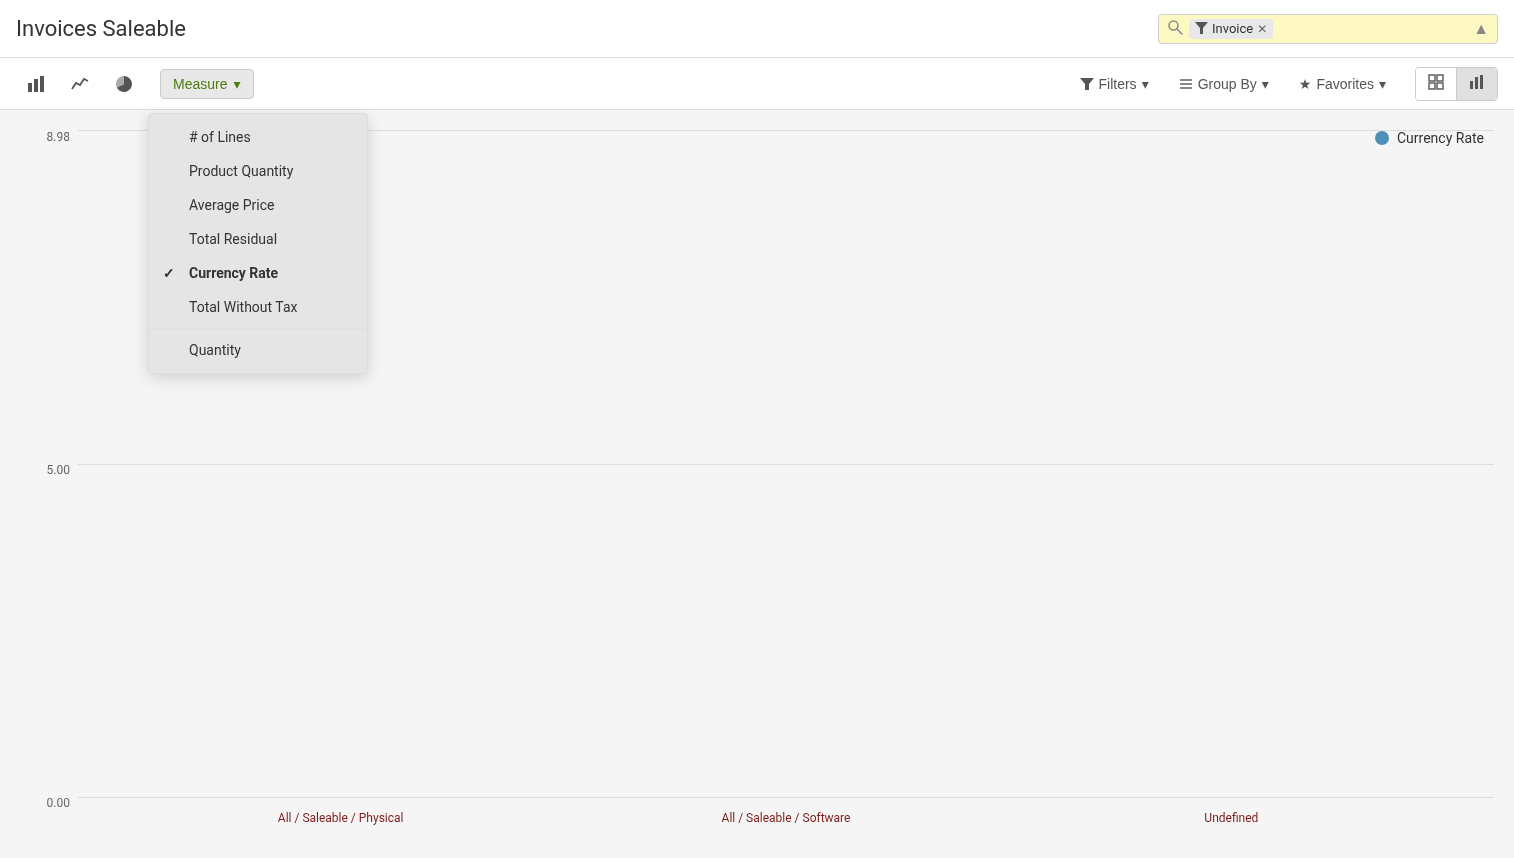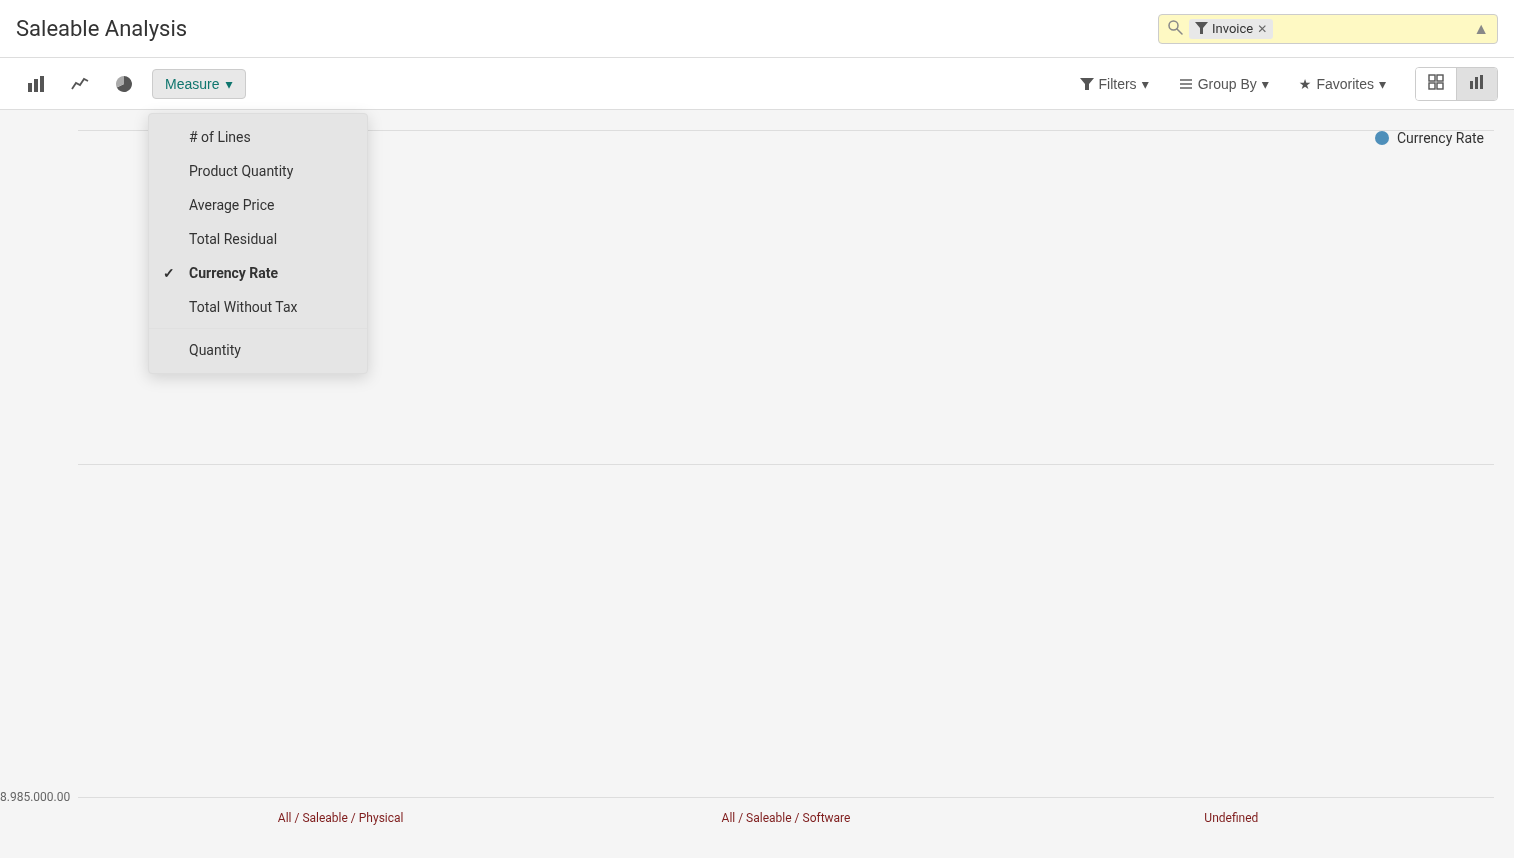--- a/index.html
+++ b/index.html
@@ -76,25 +76,25 @@
       justify-content: center;
     }
 
     .measure-btn {
       background: #e8e8e8;
       border: 1px solid #ccc;
       border-radius: 4px;
       padding: 6px 12px;
       cursor: pointer;
       font-size: 14px;
-      color: #0f766e;
+      color: #4d7c0f;
       display: flex;
       align-items: center;
       gap: 6px;
-      margin-left: 4px;
+      margin-left: 12px;
     }
 
     .spacer { flex: 1; }
 
     .filter-controls {
       display: flex;
       align-items: center;
       gap: 4px;
     }
     .ctrl-btn {
@@ -191,23 +191,24 @@
       height: 14px;
       border-radius: 50%;
       background: #4e8fba;
     }
 
     
     .y-axis {
       position: absolute;
       left: 0;
       top: 20px;
-      bottom: 54px;
+      bottom: 48px;
       width: 78px;
       display: flex;
+      flex-direction: column;
       justify-content: space-between;
       align-items: flex-end;
       padding-right: 8px;
     }
     .y-label {
       font-size: 12px;
       color: #666;
     }
 
     
@@ -273,21 +274,21 @@
       color: #7f1d1d;
       text-align: center;
       flex: 1;
       padding-top: 8px;
     }
   </style>
 </head>
 <body>
 
 <div class="top-bar">
-  <span class="page-title">Saleable Analysis</span>
+  <span class="page-title">Invoices Saleable</span>
   <div class="search-bar">
     <span class="search-icon-wrap">
       <svg width="16" height="16" viewBox="0 0 16 16" fill="none">
         <circle cx="6.5" cy="6.5" r="4.5" stroke="#888" stroke-width="1.5"></circle>
         <line x1="10" y1="10" x2="15" y2="15" stroke="#888" stroke-width="1.5" stroke-linecap="round"></line>
       </svg>
     </span>
     <div class="filter-tag">
       <span>
         <svg width="13" height="13" viewBox="0 0 13 13" fill="#555">

